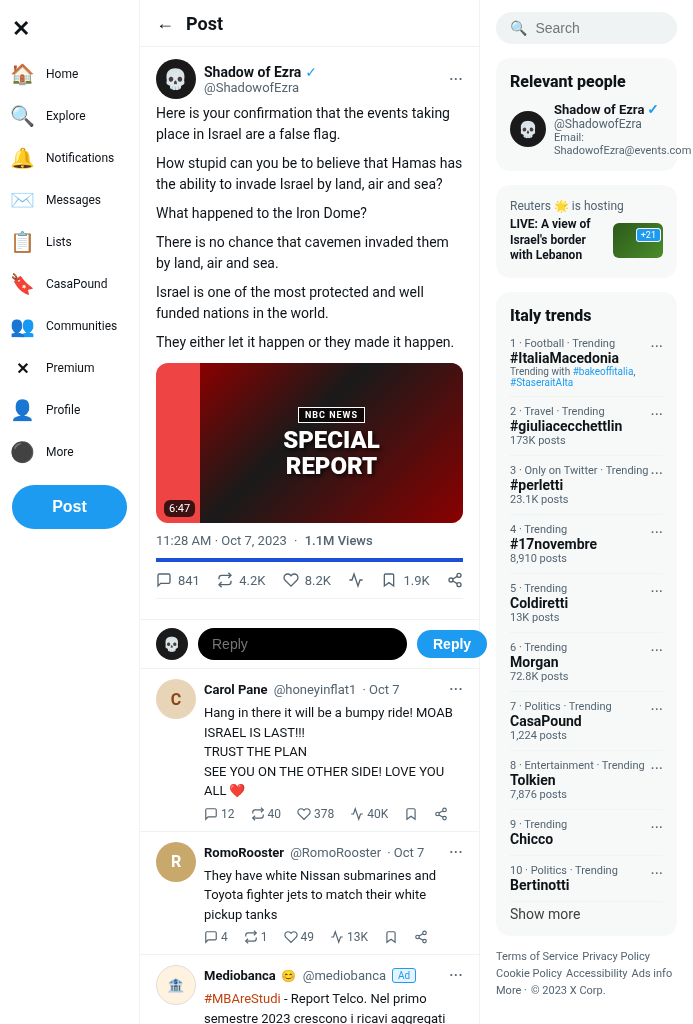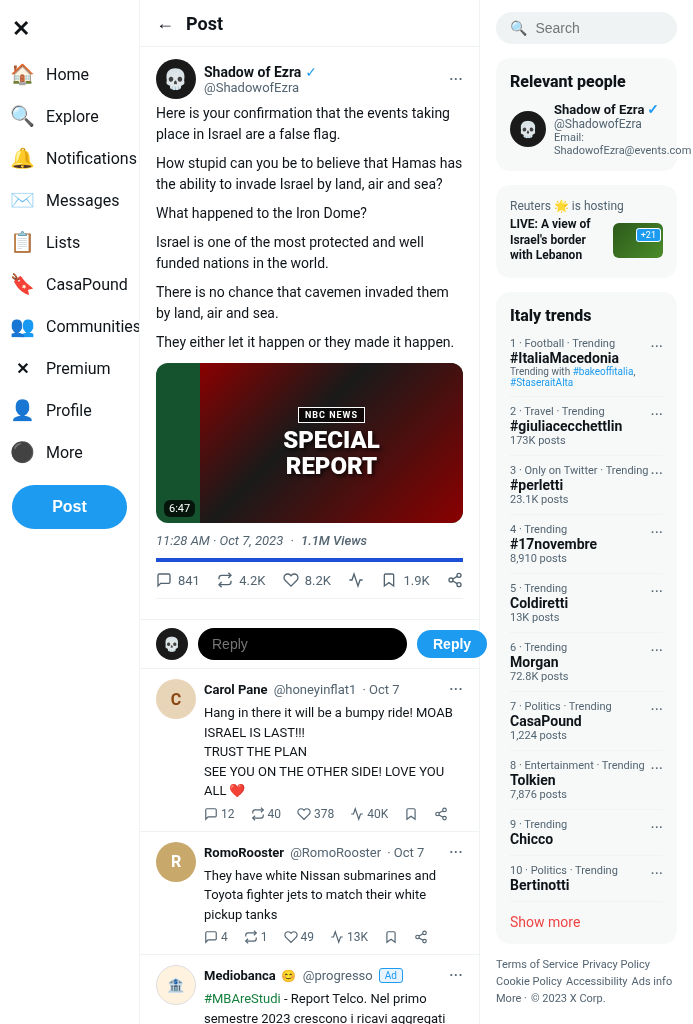--- a/index.html
+++ b/index.html
@@ -5,21 +5,21 @@
     * { box-sizing: border-box; margin: 0; padding: 0; }
     body { font-family: -apple-system, BlinkMacSystemFont, "Segoe UI", Roboto, sans-serif; background: #fff; color: #0f1419; font-size: 14px; }
     
     .app-container { display: flex; width: 693px; min-height: 1024px; }
     
     
     .sidebar { width: 140px; padding: 8px 0; border-right: 1px solid #eff3f4; display: flex; flex-direction: column; align-items: flex-start; position: fixed; height: 100vh; overflow-y: auto; }
     .sidebar-logo { padding: 8px 12px; margin-bottom: 4px; }
     .sidebar-item { display: flex; align-items: center; gap: 12px; padding: 10px 12px; border-radius: 999px; cursor: pointer; width: 100%; text-decoration: none; color: #0f1419; font-size: 17px; font-weight: 400; transition: background 0.15s; }
     .sidebar-item .icon { width: 22px; height: 22px; display: flex; align-items: center; justify-content: center; font-size: 20px; }
-    .sidebar-item-label { font-size: 16px; }
+    .sidebar-item-label { font-size: 12px; }
     .post-button { background: #1d9bf0; color: #fff; border: none; border-radius: 999px; padding: 13px 30px; font-size: 16px; font-weight: 700; cursor: pointer; margin: 12px 12px; width: calc(100% - 24px); }
 
     
     .main-content { margin-left: 140px; width: 340px; border-right: 1px solid #eff3f4; min-height: 1024px; }
     
     
     .post-header { display: flex; align-items: center; gap: 12px; padding: 12px 16px; border-bottom: 1px solid #eff3f4; position: sticky; top: 0; background: rgba(255,255,255,0.85); backdrop-filter: blur(4px); z-index: 10; }
     .back-btn { cursor: pointer; color: #0f1419; font-size: 18px; }
     .post-header-title { font-size: 18px; font-weight: 700; }
 
@@ -28,29 +28,29 @@
     .tweet-author-row { display: flex; align-items: center; justify-content: space-between; margin-bottom: 4px; }
     .tweet-author-info { display: flex; align-items: center; gap: 8px; }
     .avatar { width: 40px; height: 40px; border-radius: 50%; background: #ccc; display: flex; align-items: center; justify-content: center; font-size: 18px; overflow: hidden; flex-shrink: 0; }
     .author-name { font-weight: 700; font-size: 14px; }
     .verified-badge { color: #1d9bf0; font-size: 14px; }
     .author-handle { color: #536471; font-size: 13px; }
     .more-btn { color: #536471; cursor: pointer; font-size: 18px; }
 
     .tweet-text { font-size: 14px; line-height: 1.5; margin-bottom: 10px; }
     
-    .tweet-image { width: 100%; border-radius: 12px; overflow: hidden; margin-bottom: 10px; background: #14532d; display: flex; align-items: center; justify-content: center; position: relative; padding-left: 44px; }
+    .tweet-image { width: 100%; border-radius: 12px; overflow: hidden; margin-bottom: 10px; background: #ef4444; display: flex; align-items: center; justify-content: center; position: relative; padding-left: 44px; }
     .nbc-image { width: 100%; height: 160px; background: linear-gradient(135deg, #8b0000 0%, #1a1a1a 40%, #8b0000 100%); display: flex; flex-direction: column; align-items: center; justify-content: center; }
     .nbc-logo-area { display: flex; flex-direction: column; align-items: center; }
     .nbc-badge { background: rgba(0,0,0,0.6); color: #fff; font-size: 9px; font-weight: 700; padding: 2px 6px; margin-bottom: 4px; letter-spacing: 1px; border: 1px solid #fff; }
     .nbc-title { color: #fff; font-size: 24px; font-weight: 900; text-align: center; line-height: 1.1; text-shadow: 2px 2px 4px rgba(0,0,0,0.8); }
     .video-duration { position: absolute; bottom: 6px; left: 8px; background: rgba(0,0,0,0.75); color: #fff; font-size: 11px; padding: 2px 5px; border-radius: 6px; }
 
     .tweet-meta { color: #536471; font-size: 13px; margin-bottom: 10px; }
-    .tweet-meta span { margin-right: 4px; font-style: italic; }
+    .tweet-meta span { margin-right: 4px; }
     .tweet-meta .views { font-weight: 500; }
     
     .tweet-stats { display: flex; align-items: center; justify-content: space-between; padding: 10px 0; border-top: 4px solid #1d4ed8; border-bottom: 1px solid #eff3f4; margin-bottom: 8px; }
     .stat-item { display: flex; align-items: center; gap: 6px; color: #536471; font-size: 13px; cursor: pointer; }
 
     
     .reply-box { display: flex; align-items: center; padding: 8px 16px; border-bottom: 1px solid #eff3f4; gap: 10px; }
     .reply-input { flex: 1; background: #000; color: #fff; border: none; border-radius: 999px; padding: 8px 14px; font-size: 14px; }
     .reply-btn { background: #1d9bf0; color: #fff; border: none; border-radius: 999px; padding: 6px 16px; font-size: 14px; font-weight: 700; cursor: pointer; }
 
@@ -61,21 +61,21 @@
     .comment-author-row { display: flex; align-items: center; gap: 6px; margin-bottom: 3px; flex-wrap: wrap; }
     .comment-name { font-weight: 700; font-size: 13px; }
     .comment-handle { color: #536471; font-size: 13px; }
     .comment-date { color: #536471; font-size: 13px; }
     .comment-text { font-size: 13px; line-height: 1.5; margin-bottom: 6px; }
     .comment-heart { color: #f91880; }
     .comment-actions { display: flex; align-items: center; gap: 16px; color: #536471; font-size: 12px; }
     .comment-actions span { cursor: pointer; display: flex; align-items: center; gap: 3px; }
     
     .ad-badge { background: #e7f3fe; color: #1d9bf0; font-size: 10px; padding: 1px 5px; border-radius: 3px; border: 1px solid #1d9bf0; }
-    .hashtag { color: #15803d; cursor: pointer; }
+    .hashtag { color: #c2410c; cursor: pointer; }
 
     
     .right-sidebar { width: 213px; padding: 12px 16px; position: fixed; left: 480px; top: 0; height: 100vh; overflow-y: auto; }
     
     .search-box { display: flex; align-items: center; background: #eff3f4; border-radius: 999px; padding: 8px 14px; gap: 8px; margin-bottom: 14px; }
     .search-box input { background: transparent; border: none; outline: none; font-size: 14px; color: #0f1419; flex: 1; }
     .search-icon { color: #536471; font-size: 14px; }
     
     .section-title { font-size: 18px; font-weight: 800; margin-bottom: 12px; }
     
@@ -95,21 +95,21 @@
     .plus-count { background: #1d9bf0; color: #fff; font-size: 9px; padding: 1px 4px; border-radius: 3px; border: 1px solid #fff; }
     
     .trends-box { background: #f7f9f9; border-radius: 14px; padding: 14px; margin-bottom: 14px; }
     .trend-item { padding: 8px 0; border-bottom: 1px solid #eff3f4; display: flex; align-items: flex-start; justify-content: space-between; }
     .trend-item:last-child { border-bottom: none; }
     .trend-info { flex: 1; }
     .trend-category { color: #536471; font-size: 11px; }
     .trend-name { font-weight: 700; font-size: 14px; }
     .trend-count { color: #536471; font-size: 11px; }
     .trend-more { color: #536471; cursor: pointer; font-size: 16px; }
-    .show-more { color: #ef4444; font-size: 14px; cursor: pointer; margin-top: 12px; }
+    .show-more { color: #404040; font-size: 14px; cursor: pointer; margin-top: 4px; }
     
     .footer-links { display: flex; flex-wrap: wrap; gap: 4px; margin-top: 10px; }
     .footer-link { color: #536471; font-size: 11px; cursor: pointer; }
     
     .avatar-skull { background: #1a1a1a; color: #fff; font-size: 20px; }
     .avatar-carol { background: #e8d5b7; color: #8b4513; font-size: 16px; font-weight: 700; }
     .avatar-romo { background: #c8a86b; color: #fff; font-size: 16px; font-weight: 700; }
     .avatar-medio { background: #fff3e0; border: 1px solid #ddd; color: #ff6f00; font-size: 14px; }
   </style>
 </head>
@@ -185,22 +185,22 @@
             <div class="author-handle">@ShadowofEzra</div>
           </div>
         </div>
         <span class="more-btn">···</span>
       </div>
 
       <div class="tweet-text">
         <p style="margin-bottom:8px;">Here is your confirmation that the events taking place in Israel are a false flag.</p>
         <p style="margin-bottom:8px;">How stupid can you be to believe that Hamas has the ability to invade Israel by land, air and sea?</p>
         <p style="margin-bottom:8px;">What happened to the Iron Dome?</p>
+        <p style="margin-bottom:8px;">There is no chance that cavemen invaded them by land, air and sea.</p>
         <p style="margin-bottom:8px;">Israel is one of the most protected and well funded nations in the world.</p>
-        <p style="margin-bottom:8px;">There is no chance that cavemen invaded them by land, air and sea.</p>
         <p>They either let it happen or they made it happen.</p>
       </div>
 
       <div class="tweet-image">
         <div class="nbc-image">
           <div class="nbc-logo-area">
             <div class="nbc-badge">NBC NEWS</div>
             <div class="nbc-title">
               <span>SPECIAL</span><br>
               <span>REPORT</span>
@@ -389,21 +389,21 @@
       </div>
     </div>
 
     <div class="comment-item">
       <div class="comment-header">
         <div class="avatar avatar-medio" style="width:40px;height:40px;border-radius:50%;background:#fff3e0;display:flex;align-items:center;justify-content:center;font-size:14px;flex-shrink:0;">🏦</div>
         <div class="comment-author-block">
           <div class="comment-author-row">
             <span class="comment-name">Mediobanca</span>
             <span style="font-size:12px;">😊</span>
-            <span class="comment-handle">@progresso</span>
+            <span class="comment-handle">@mediobanca</span>
             <span class="ad-badge">Ad</span>
             <span class="more-btn" style="margin-left:auto;">···</span>
           </div>
           <div class="comment-text">
             <p><span class="hashtag">#MBAreStudi</span> - Report Telco. Nel primo semestre 2023 crescono i ricavi aggregati delle principali  mondiali (+2,4% a/a). L'Asia guida il progresso con un balzo del 5,9% seguita da Emea (+1,4%) e dall'Europa (+0,6%). Le Americhe calano del'1,3%. Scopri di più</p>
           </div>
 
         </div>
       </div>
     </div>

